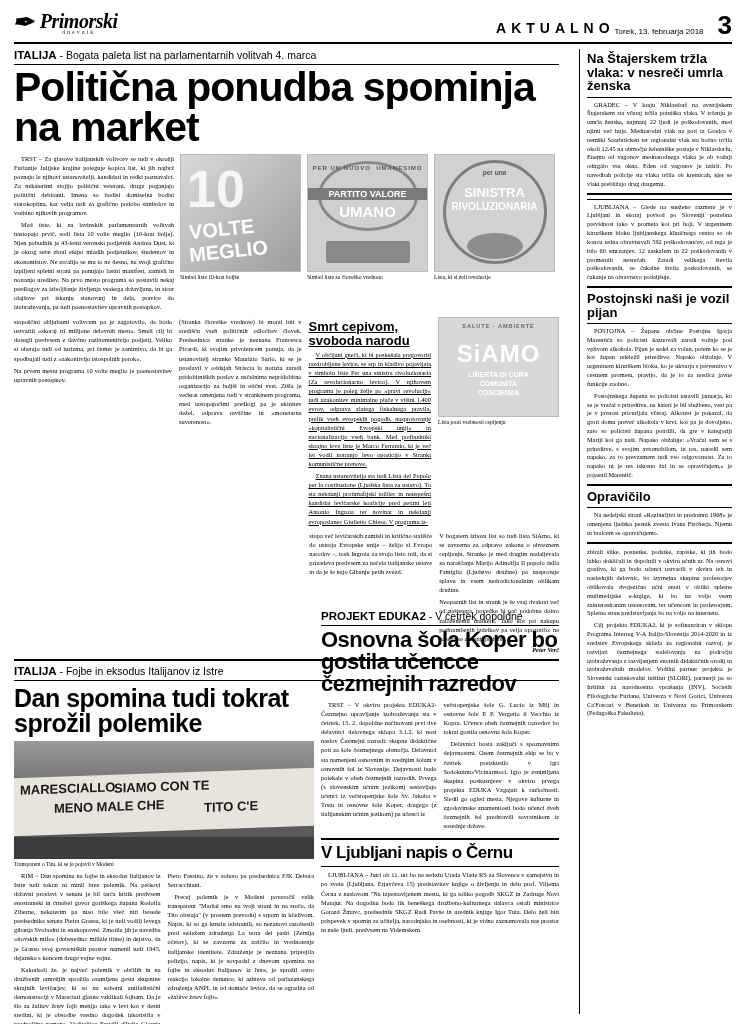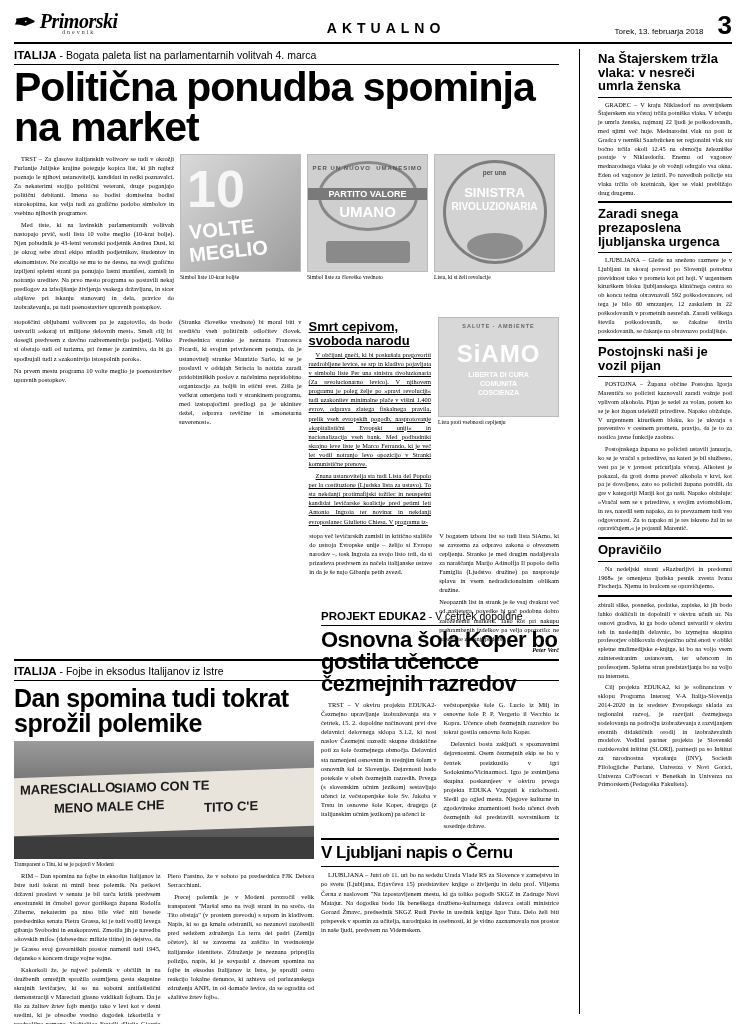--- a/index.html
+++ b/index.html
@@ -14,29 +14,29 @@
   }
   .page { position:absolute; inset:0; padding:10px 14px; }
 
   
   .masthead { display:flex; align-items:flex-end; justify-content:space-between; padding-bottom:4px; }
   .logo-wrap { display:flex; align-items:center; gap:4px; }
   .logo-mark { font-size:26px; line-height:1; transform:skewX(-12deg); font-weight:bold; }
   .logo-text { line-height:1; }
   .logo-name { font-family:"Liberation Serif", serif; font-size:20px; font-weight:bold; font-style:italic; letter-spacing:-0.5px; }
   .logo-sub { font-size:6px; letter-spacing:2px; text-align:center; color:#333; margin-top:-2px; }
-  .section-title { font-family:"Liberation Sans", sans-serif; font-weight:bold; font-size:14px; letter-spacing:5px; flex:1; text-align:center; margin-left:40px;}
+  .section-title { font-family:"Liberation Sans", sans-serif; font-weight:bold; font-size:14px; letter-spacing:5px; flex:1; text-align:right; margin-left:40px;}
   .date { font-family:"Liberation Sans", sans-serif; font-size:8px; }
   .pagenum { font-family:"Liberation Sans", sans-serif; font-size:26px; font-weight:bold; margin-left:14px; line-height:0.8; }
   .rule-top { border-top:2px solid #000; margin-top:2px; }
 
   
   .cols { display:flex; gap:20px; margin-top:5px; height:965px; }
   .left { width:545px; position:relative; }
-  .right { width:165px; border-left:1px solid #000; padding-left:18px; }
+  .right { width:165px; border-left:1px solid #000; padding-left:7px; }
 
   
   .kicker { font-family:"Liberation Sans", sans-serif; font-size:10.5px; margin-bottom:2px; }
   .kicker b { font-size:11.5px; }
   .hr-thin { border-top:1px solid #000; margin:3px 0 3px; }
   .hr-thick { border-top:2px solid #000; margin:4px 0 4px; }
 
   h1.head {
     font-family:"Liberation Sans", sans-serif;
     font-weight:bold; font-size:41px; line-height:0.97;
@@ -283,21 +283,20 @@
         <div class="r-head">Na Štajerskem tržla vlaka: v nesreči umrla ženska</div>
         <div class="hr-thin"></div>
         <div class="r-body">
           <p class="ind">GRADEC – V kraju Niklasdorf na avstrijskem Štajerskem sta včeraj trčila potniška vlaka. V trčenju je umrla ženska, najmanj 22 ljudi je poškodovanih, med njimi več huje. Mednarodni vlak na poti iz Gradca v nemški Saarbrücken ter regionalni vlak sta bočno trčila okoli 12.45 na območju železniške postaje v Niklasdorfu. Enemu od vagonov mednarodnega vlaka je ob vožnji odtrgalo vsa okna. Eden od vagonov je iztiril. Po navedbah policije sta vlaka trčila ob kretnicah, kjer se vlaki prebližajo drug drugemu.</p>
         </div>
       </div>
 
       <div class="hr-thick"></div>
 
       <div>
-        <div class="r-head">Zaradi snega prezaposlena ljubljanska urgenca</div>
         <div class="hr-thin"></div>
         <div class="r-body">
           <p class="ind">LJUBLJANA – Glede na sneženo razmere je v Ljubljani in skoraj povsod po Sloveniji potrebna previdnost tako v prometa kot pri hoji. V urgentnem kirurškem bloku ljubljanskega kliničnega centra so ob koncu tedna obravnavali 592 poškodovancev, od tega je bilo 60 smrzanjev, 12 zaskalem in 22 poškodovanih v prometnih nesrečah. Zaradi velikega števila poškodovanih, se čakalne štvila poskodovanih, se čakanje na obravnavo podaljšuje.</p>
         </div>
       </div>
 
       <div class="hr-thick"></div>
 
       <div>
         <div class="r-head">Postojnski naši je vozil pijan</div>

